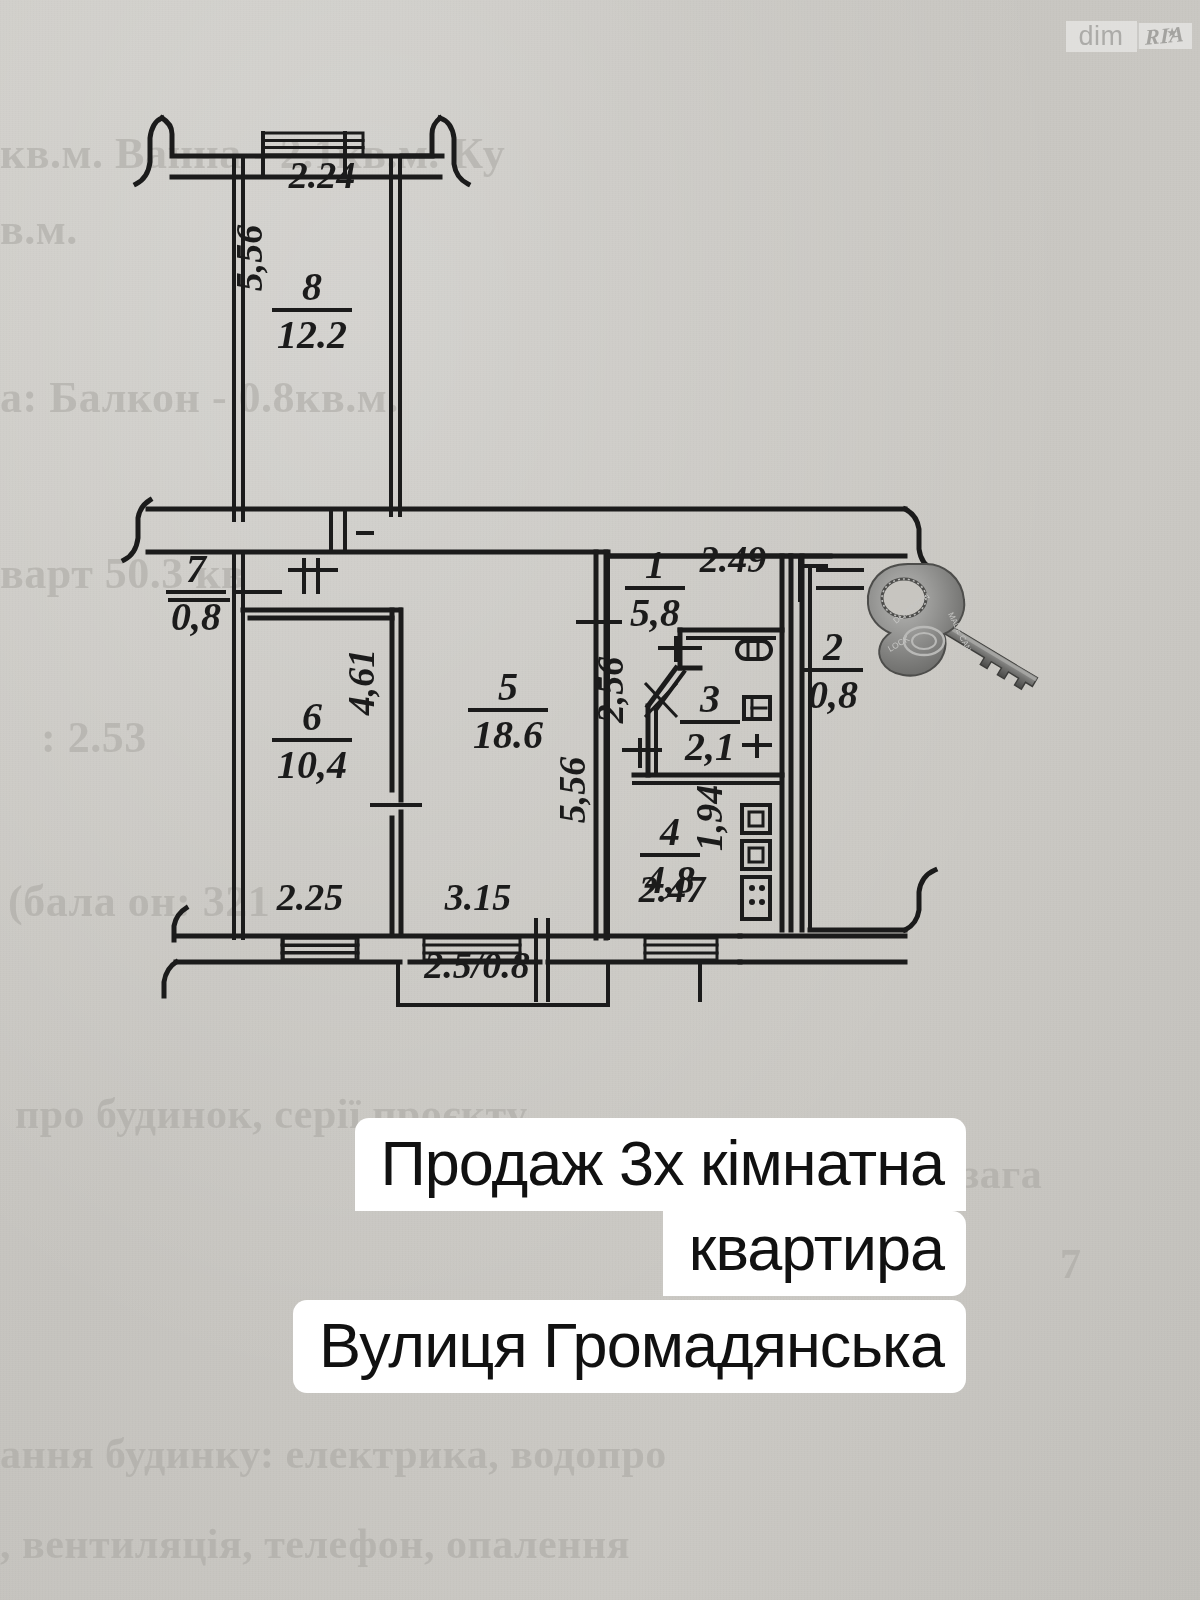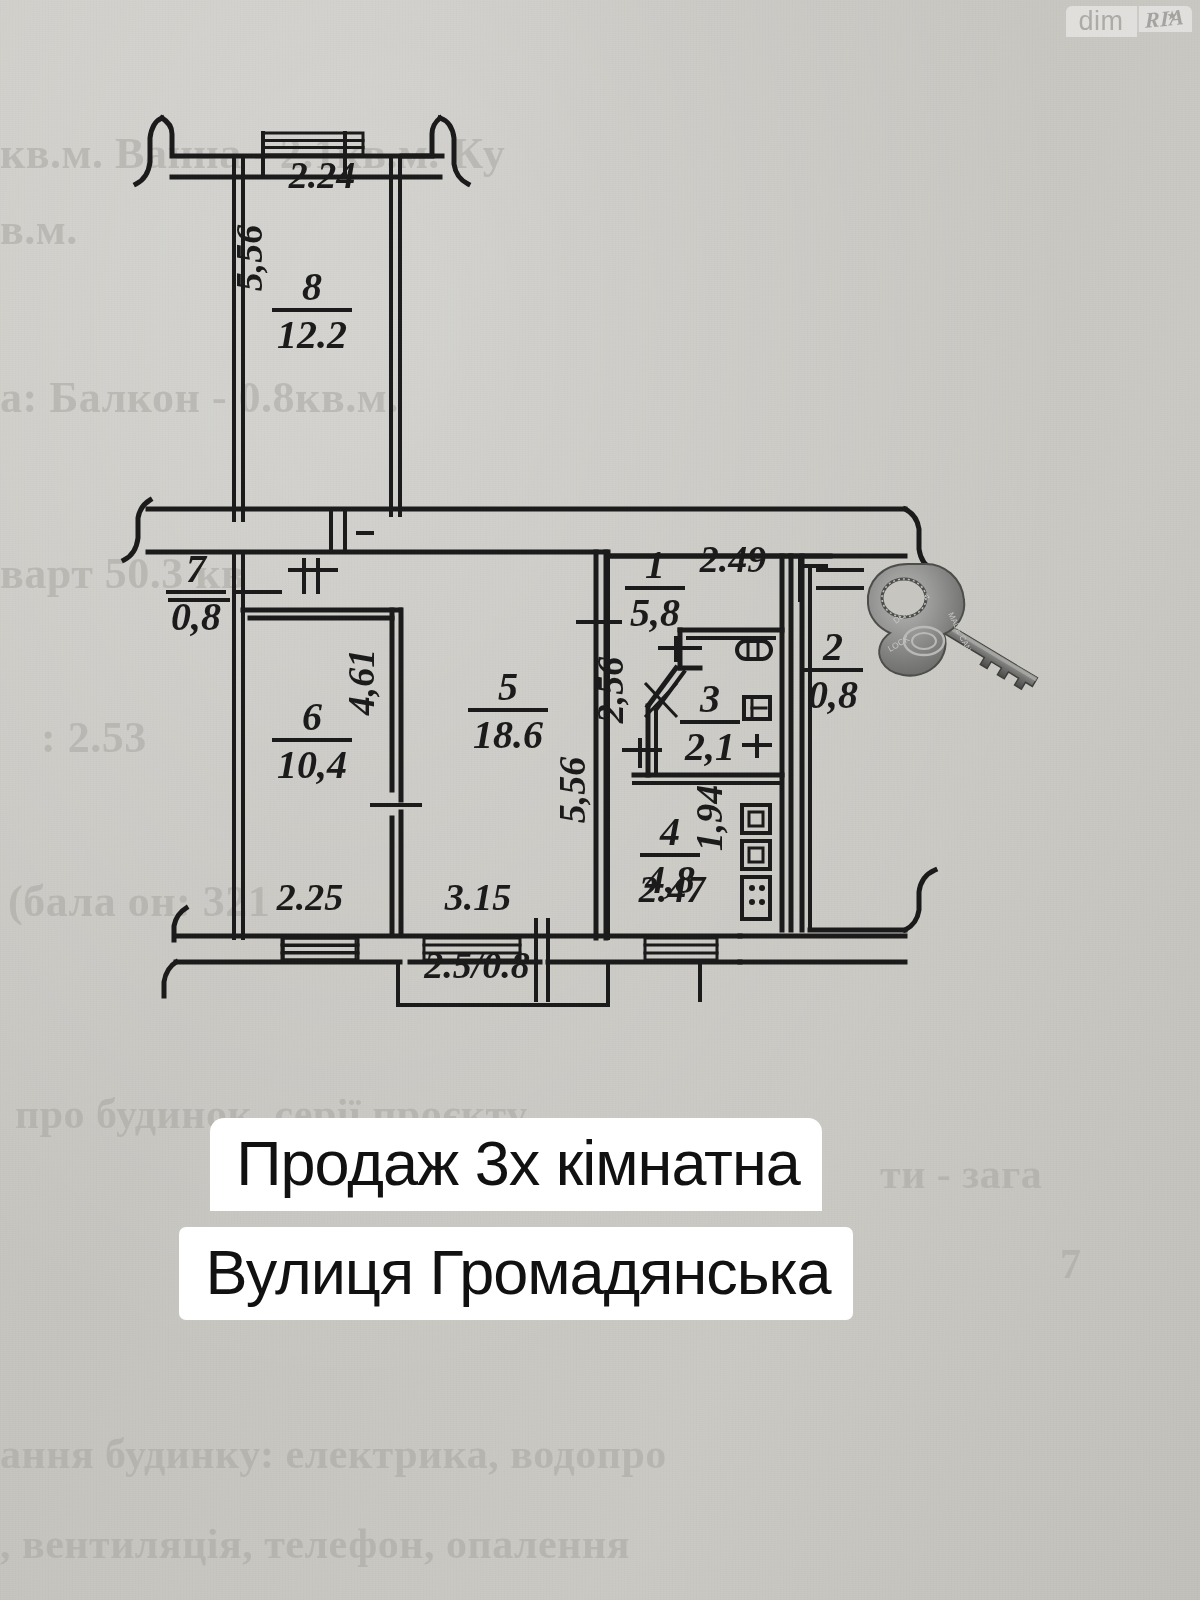--- a/index.html
+++ b/index.html
@@ -40,21 +40,21 @@
 
   
   #plan{position:absolute;left:0;top:0;width:1200px;height:1600px;}
 
   
   .keyphoto{position:absolute;left:852px;top:548px;width:200px;height:195px;}
 
   
   .wm{
     position:absolute;top:6px;right:8px;height:60px;
-    display:flex;align-items:flex-start;
+    display:flex;align-items:center;
     border-radius:6px;overflow:hidden;opacity:.62;
   }
   .wm .w1{
     background:#efefee;display:flex;align-items:center;justify-content:center;
     padding:0 13px;color:#9b9b99;font-size:27px;letter-spacing:.5px;
     font-family:"Liberation Sans", sans-serif;
   }
   .wm .w2{
     background:#efefee;display:flex;align-items:center;justify-content:center;
     padding:0 8px 0 6px;border-left:2px solid #cfcfcd;position:relative;
@@ -62,36 +62,36 @@
   .wm .w2 .ria{
     color:#8e8e8c;font-size:22px;font-weight:700;letter-spacing:.5px;
     font-family:"Liberation Serif", serif;font-style:italic;
     transform:skewY(-5deg);
   }
   .wm .star{position:absolute;top:3px;right:14px;color:#8e8e8c;font-size:13px;line-height:1;}
 
   
   .caption{
     position:absolute;left:66px;top:1118px;width:900px;
-    display:flex;flex-direction:column;align-items:center;
+    display:flex;flex-direction:column;align-items:flex-end;
   }
   .capline{
     background:#ffffff;
     color:#111;
     font-size:63px;
     line-height:1.0;
     font-weight:400;
     padding:14px 22px 16px 26px;
     white-space:nowrap;
     font-family:"Liberation Sans", sans-serif;
     letter-spacing:-1px;
   }
   .capline.l1{border-radius:14px 14px 0 0;margin-bottom:0;}
   .capline.l2{border-radius:0 14px 14px 0;padding-top:6px;}
-  .capline.l3{border-radius:7px;margin-top:16px;}
+  .capline.l3{border-radius:14px;margin-top:4px;}
 </style>
 </head>
 <body>
 
 <div id="page">
 
   <div class="paper"></div>
   <div class="grain"></div>
 
   <div id="bleed-layer">
@@ -347,16 +347,17 @@
   <div class="wm">
     <div class="w1">dim</div>
     <div class="w2">
       <span class="star">★</span>
       <span class="ria">RIA</span>
     </div>
   </div>
 
   <div class="caption">
     <div class="capline l1">Продаж 3х кімнатна</div>
+    <div class="capline l2">квартира</div>
     <div class="capline l3">Вулиця Громадянська</div>
   </div>
 
 </div>
 
 </body></html>

